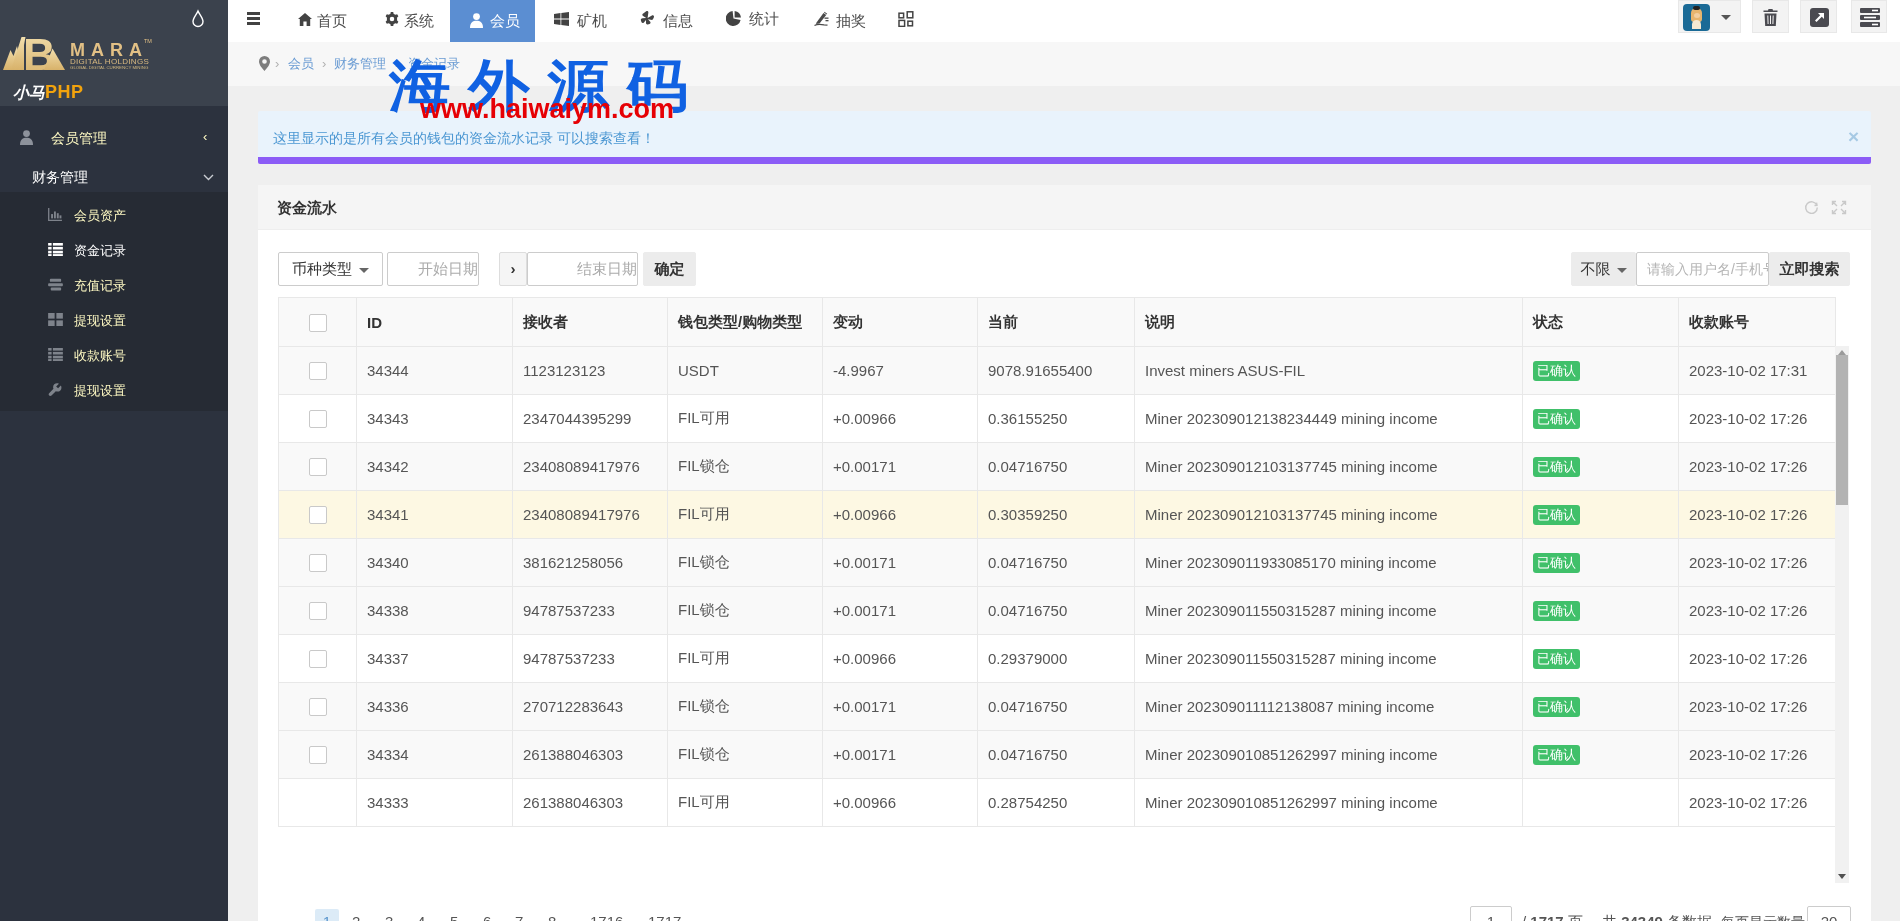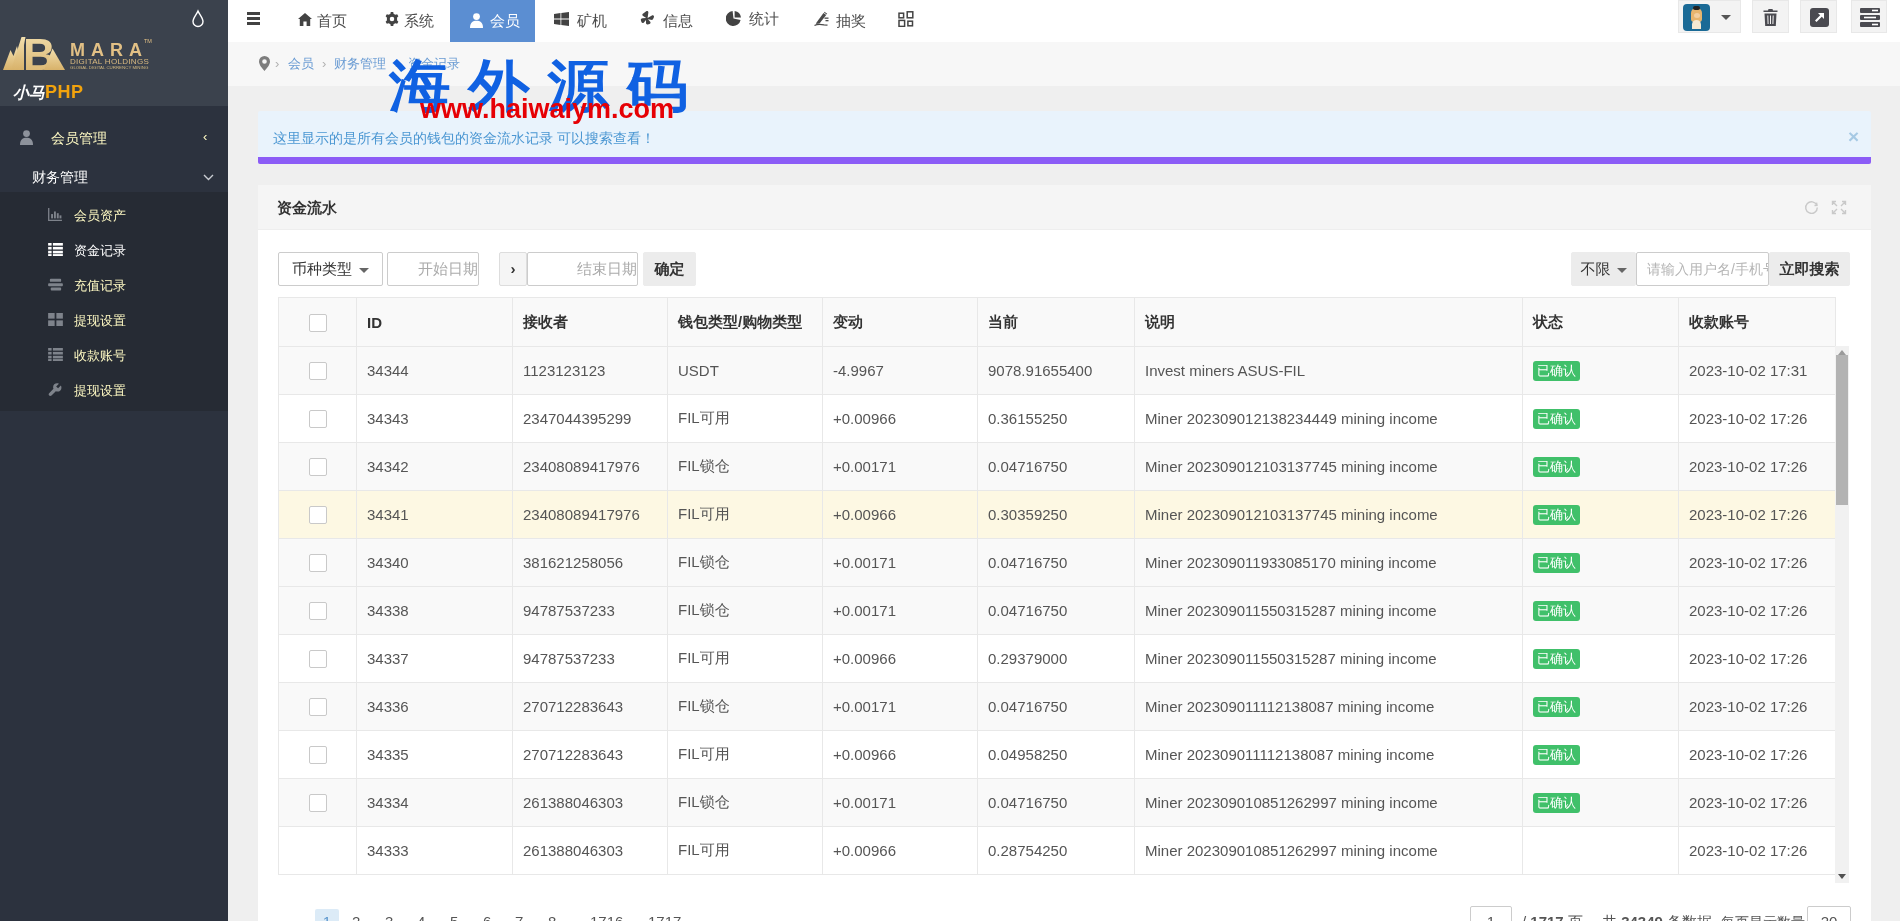--- a/index.html
+++ b/index.html
@@ -373,31 +373,20 @@
             <td><span class="cb"></span></td>
             <td>34336</td>
             <td>270712283643</td>
             <td>FIL锁仓</td>
             <td>+0.00171</td>
             <td>0.04716750</td>
             <td>Miner 202309011112138087 mining income</td>
             <td><span class="badge">已确认</span></td>
             <td>2023-10-02 17:26</td>
           </tr>
-      <tr>
-            <td><span class="cb"></span></td>
-            <td>34335</td>
-            <td>270712283643</td>
-            <td>FIL可用</td>
-            <td>+0.00966</td>
-            <td>0.04958250</td>
-            <td>Miner 202309011112138087 mining income</td>
-            <td><span class="badge">已确认</span></td>
-            <td>2023-10-02 17:26</td>
-          </tr>
       <tr class="odd">
             <td><span class="cb"></span></td>
             <td>34334</td>
             <td>261388046303</td>
             <td>FIL锁仓</td>
             <td>+0.00171</td>
             <td>0.04716750</td>
             <td>Miner 202309010851262997 mining income</td>
             <td><span class="badge">已确认</span></td>
             <td>2023-10-02 17:26</td>

